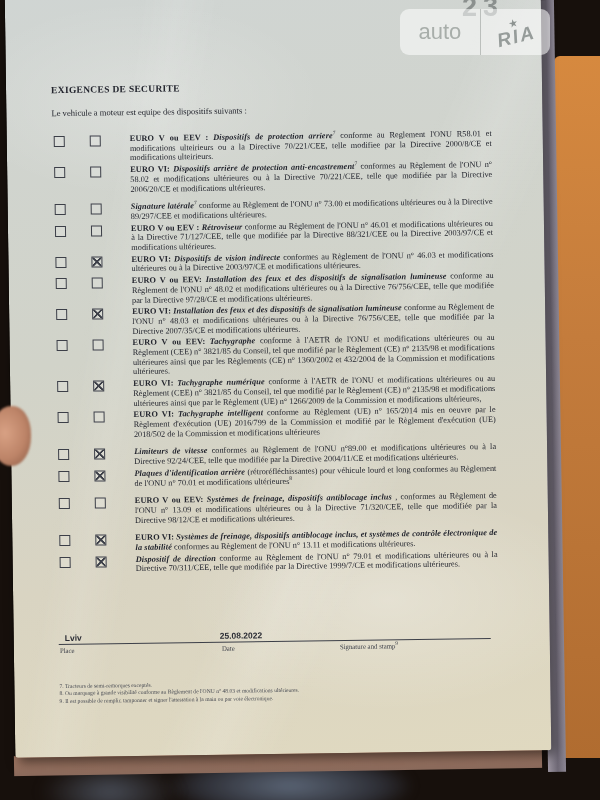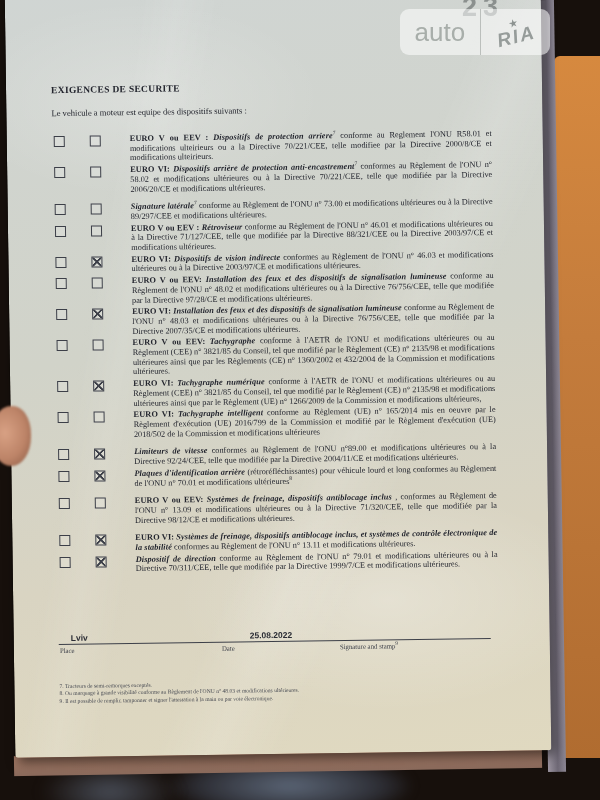--- a/index.html
+++ b/index.html
@@ -62,21 +62,21 @@
     font-family:"Liberation Sans",sans-serif;font-weight:bold;font-size:27px;
     color:rgba(70,75,75,.5);letter-spacing:6px;
   }
   .watermark{
     position:absolute;top:9px;right:50px;width:150px;height:46px;z-index:7;
     background:rgba(255,255,255,.55);border-radius:9px;
     display:flex;align-items:stretch;
   }
   .wm-auto{
     flex:1.15;display:flex;align-items:center;justify-content:center;
-    font-family:"Liberation Sans",sans-serif;font-size:26px;color:#a8aeaa;
+    font-family:"Liberation Sans",sans-serif;font-size:22px;color:#a8aeaa;
     border-right:1px solid rgba(140,146,142,.5);
   }
   .wm-ria{
     flex:1;position:relative;display:flex;align-items:center;justify-content:center;
   }
   .wm-ria-inner{
     transform:rotate(-14deg);color:#969c9a;text-align:center;line-height:1;
     font-family:"Liberation Sans",sans-serif;font-weight:bold;
   }
   .wm-star{display:block;font-size:9px;color:#8d9391;margin-bottom:-1px;}
@@ -112,22 +112,22 @@
   sup{font-size:5.5px;line-height:0;}
   
   .sig-block{
     position:relative;margin-top:56px;width:432px;
     border-bottom:1.2px solid #3c3f48;padding-bottom:1px;height:12px;
   }
   .sig-value{
     position:absolute;bottom:1px;font-family:"Liberation Sans",sans-serif;
     font-weight:bold;font-size:8.5px;color:#2b2d35;
   }
-  .sig-place{left:12px;text-align:center;}
-  .sig-date{left:191px;}
+  .sig-place{left:6px;text-align:center;}
+  .sig-date{left:161px;}
   .sig-labels{position:relative;width:432px;height:10px;margin-top:2px;}
   .sig-label{
     position:absolute;top:0;font-size:6.8px;color:#3e414a;
   }
   .lab-place{left:1px;}
   .lab-date{left:163px;}
   .lab-sign{left:281px;}
   
   .footnotes{margin-top:26px;font-size:5.6px;line-height:1.3;color:#474a52;}
   .footnotes div{margin:0;}

